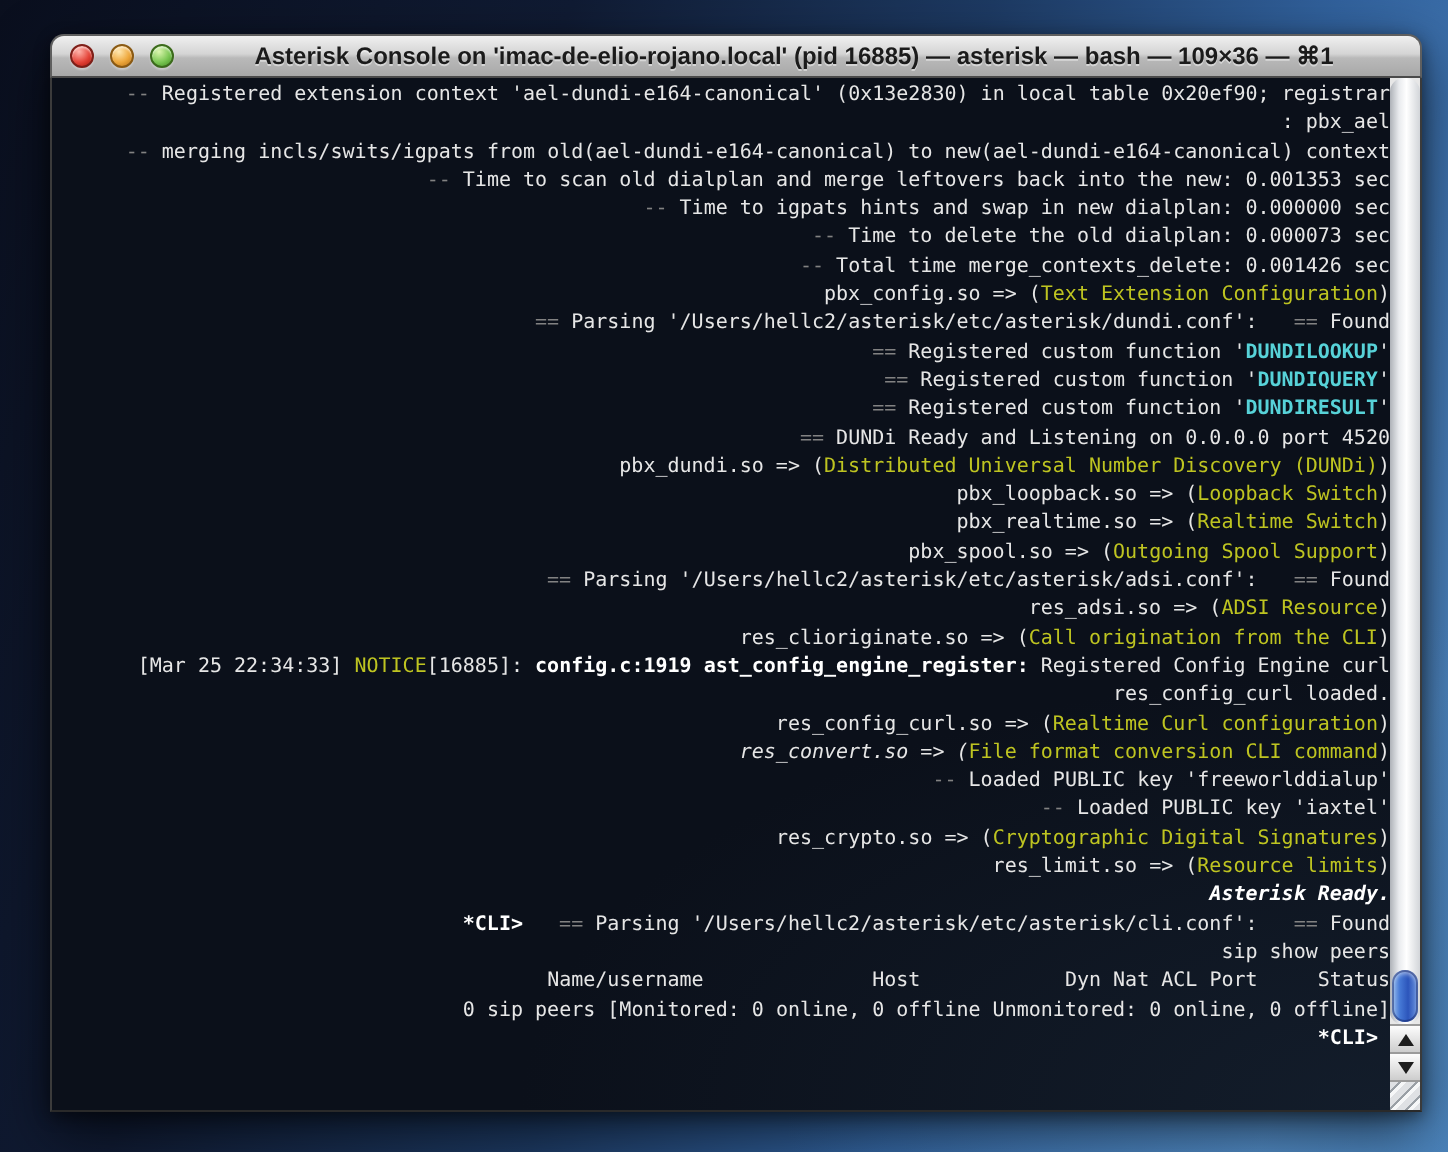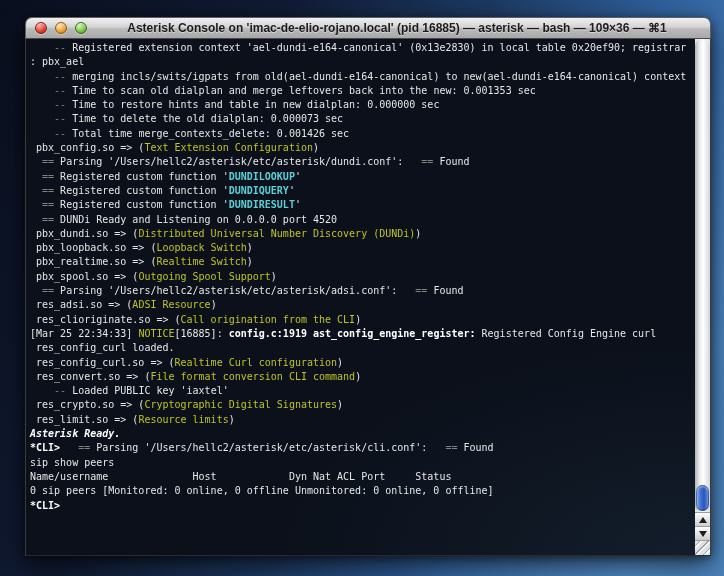--- a/index.html
+++ b/index.html
@@ -33,21 +33,21 @@
   .light.min   { background:radial-gradient(circle at 35% 28%, #ffe8b0, #eea83d 55%, #b56e12); border:1px solid #8a5a14; }
   .light.zoom  { background:radial-gradient(circle at 35% 28%, #dcf6ae, #7cc754 55%, #3c8c1d); border:1px solid #3c6b1c; }
   .content {
     display:flex; height:517px;
     border-left:1px solid #3b3b3b; border-right:1px solid #3b3b3b; border-bottom:1px solid #2a2a2a;
     background:#0b101a;
   }
   .term {
     flex:1; overflow:hidden; padding:2px 0 0 4px;
     background:radial-gradient(130% 85% at 100% 100%, #131d2b 0%, #0b101a 50%);
-    font-family:"DejaVu Sans Mono", monospace; font-size:10px;
+    font-family:"DejaVu Sans Mono", monospace; font-size:10px;text-align:right;
   }
   .tl { height:14.3px; line-height:14.3px; white-space:pre; }
   .sbcol { width:15px; display:flex; flex-direction:column; background:#e7e7e7; }
   .sb-track {
     flex:1; position:relative;
     background:linear-gradient(to right, #aeb2b8 0%, #e9ebee 30%, #ffffff 55%, #d2d5d9 100%);
     border-radius:7px 7px 6px 6px;
   }
   .sb-thumb {
     position:absolute; bottom:1px; left:1px; width:13px; height:26px; border-radius:6.5px;
@@ -80,40 +80,41 @@
         <span class="light zoom"></span>
       </div>
       <div class="title">Asterisk Console on 'imac-de-elio-rojano.local' (pid 16885) — asterisk — bash — 109×36 — ⌘1</div>
     </div>
     <div class="content">
       <div class="term" id="term">
           <div class="tl"><span style="color: rgb(130, 130, 130);">    -- </span><span style="color: rgb(230, 230, 230);">Registered extension context 'ael-dundi-e164-canonical' (0x13e2830) in local table 0x20ef90; registrar</span></div>
           <div class="tl"><span style="color: rgb(230, 230, 230);">: pbx_ael</span></div>
           <div class="tl"><span style="color: rgb(130, 130, 130);">    -- </span><span style="color: rgb(230, 230, 230);">merging incls/swits/igpats from old(ael-dundi-e164-canonical) to new(ael-dundi-e164-canonical) context</span></div>
           <div class="tl"><span style="color: rgb(130, 130, 130);">    -- </span><span style="color: rgb(230, 230, 230);">Time to scan old dialplan and merge leftovers back into the new: 0.001353 sec</span></div>
-          <div class="tl"><span style="color: rgb(130, 130, 130);">    -- </span><span style="color: rgb(230, 230, 230);">Time to restore hints and table in new dialplan: 0.000000 sec</span></div>
+          <div class="tl"><span style="color: rgb(130, 130, 130);">    -- </span><span style="color: rgb(230, 230, 230);">Time to igpats hints and swap in new dialplan: 0.000000 sec</span></div>
           <div class="tl"><span style="color: rgb(130, 130, 130);">    -- </span><span style="color: rgb(230, 230, 230);">Time to delete the old dialplan: 0.000073 sec</span></div>
           <div class="tl"><span style="color: rgb(130, 130, 130);">    -- </span><span style="color: rgb(230, 230, 230);">Total time merge_contexts_delete: 0.001426 sec</span></div>
           <div class="tl"><span style="color: rgb(230, 230, 230);"> pbx_config.so =&gt; (</span><span style="color: rgb(190, 196, 33);">Text Extension Configuration</span><span style="color: rgb(230, 230, 230);">)</span></div>
           <div class="tl"><span style="color: rgb(130, 130, 130);">  == </span><span style="color: rgb(230, 230, 230);">Parsing '/Users/hellc2/asterisk/etc/asterisk/dundi.conf':   </span><span style="color: rgb(130, 130, 130);">== </span><span style="color: rgb(230, 230, 230);">Found</span></div>
           <div class="tl"><span style="color: rgb(130, 130, 130);">  == </span><span style="color: rgb(230, 230, 230);">Registered custom function '</span><span style="color: rgb(87, 210, 216); font-weight: bold;">DUNDILOOKUP</span><span style="color: rgb(230, 230, 230);">'</span></div>
           <div class="tl"><span style="color: rgb(130, 130, 130);">  == </span><span style="color: rgb(230, 230, 230);">Registered custom function '</span><span style="color: rgb(87, 210, 216); font-weight: bold;">DUNDIQUERY</span><span style="color: rgb(230, 230, 230);">'</span></div>
           <div class="tl"><span style="color: rgb(130, 130, 130);">  == </span><span style="color: rgb(230, 230, 230);">Registered custom function '</span><span style="color: rgb(87, 210, 216); font-weight: bold;">DUNDIRESULT</span><span style="color: rgb(230, 230, 230);">'</span></div>
           <div class="tl"><span style="color: rgb(130, 130, 130);">  == </span><span style="color: rgb(230, 230, 230);">DUNDi Ready and Listening on 0.0.0.0 port 4520</span></div>
           <div class="tl"><span style="color: rgb(230, 230, 230);"> pbx_dundi.so =&gt; (</span><span style="color: rgb(190, 196, 33);">Distributed Universal Number Discovery (DUNDi)</span><span style="color: rgb(230, 230, 230);">)</span></div>
           <div class="tl"><span style="color: rgb(230, 230, 230);"> pbx_loopback.so =&gt; (</span><span style="color: rgb(190, 196, 33);">Loopback Switch</span><span style="color: rgb(230, 230, 230);">)</span></div>
           <div class="tl"><span style="color: rgb(230, 230, 230);"> pbx_realtime.so =&gt; (</span><span style="color: rgb(190, 196, 33);">Realtime Switch</span><span style="color: rgb(230, 230, 230);">)</span></div>
           <div class="tl"><span style="color: rgb(230, 230, 230);"> pbx_spool.so =&gt; (</span><span style="color: rgb(190, 196, 33);">Outgoing Spool Support</span><span style="color: rgb(230, 230, 230);">)</span></div>
           <div class="tl"><span style="color: rgb(130, 130, 130);">  == </span><span style="color: rgb(230, 230, 230);">Parsing '/Users/hellc2/asterisk/etc/asterisk/adsi.conf':   </span><span style="color: rgb(130, 130, 130);">== </span><span style="color: rgb(230, 230, 230);">Found</span></div>
           <div class="tl"><span style="color: rgb(230, 230, 230);"> res_adsi.so =&gt; (</span><span style="color: rgb(190, 196, 33);">ADSI Resource</span><span style="color: rgb(230, 230, 230);">)</span></div>
           <div class="tl"><span style="color: rgb(230, 230, 230);"> res_clioriginate.so =&gt; (</span><span style="color: rgb(190, 196, 33);">Call origination from the CLI</span><span style="color: rgb(230, 230, 230);">)</span></div>
           <div class="tl"><span style="color: rgb(230, 230, 230);">[Mar 25 22:34:33] </span><span style="color: rgb(190, 196, 33);">NOTICE</span><span style="color: rgb(230, 230, 230);">[16885]: </span><span style="color: rgb(255, 255, 255); font-weight: bold;">config.c:1919 ast_config_engine_register:</span><span style="color: rgb(230, 230, 230);"> Registered Config Engine curl</span></div>
           <div class="tl"><span style="color: rgb(230, 230, 230);"> res_config_curl loaded.</span></div>
           <div class="tl"><span style="color: rgb(230, 230, 230);"> res_config_curl.so =&gt; (</span><span style="color: rgb(190, 196, 33);">Realtime Curl configuration</span><span style="color: rgb(230, 230, 230);">)</span></div>
-          <div class="tl"><span style="color: rgb(230, 230, 230);"> res_convert.so =&gt; (</span><span style="color: rgb(190, 196, 33);">File format conversion CLI command</span><span style="color: rgb(230, 230, 230);">)</span></div>
+          <div class="tl"><span style="color: rgb(230, 230, 230); font-style: italic;"> res_convert.so =&gt; (</span><span style="color: rgb(190, 196, 33);">File format conversion CLI command</span><span style="color: rgb(230, 230, 230);">)</span></div>
+          <div class="tl"><span style="color: rgb(130, 130, 130);">    -- </span><span style="color: rgb(230, 230, 230);">Loaded PUBLIC key 'freeworlddialup'</span></div>
           <div class="tl"><span style="color: rgb(130, 130, 130);">    -- </span><span style="color: rgb(230, 230, 230);">Loaded PUBLIC key 'iaxtel'</span></div>
           <div class="tl"><span style="color: rgb(230, 230, 230); margin-top: 19px;"> res_crypto.so =&gt; (</span><span style="color: rgb(190, 196, 33);">Cryptographic Digital Signatures</span><span style="color: rgb(230, 230, 230);">)</span></div>
           <div class="tl"><span style="color: rgb(230, 230, 230);"> res_limit.so =&gt; (</span><span style="color: rgb(190, 196, 33);">Resource limits</span><span style="color: rgb(230, 230, 230);">)</span></div>
           <div class="tl"><span style="color: rgb(255, 255, 255); font-weight: bold; font-style: italic;">Asterisk Ready.</span></div>
           <div class="tl"><span style="color: rgb(255, 255, 255); font-weight: bold;">*CLI&gt; </span><span style="color: rgb(130, 130, 130);">  == </span><span style="color: rgb(230, 230, 230);">Parsing '/Users/hellc2/asterisk/etc/asterisk/cli.conf':   </span><span style="color: rgb(130, 130, 130);">== </span><span style="color: rgb(230, 230, 230);">Found</span></div>
           <div class="tl"><span style="color: rgb(230, 230, 230);">sip show peers</span></div>
           <div class="tl"><span style="color: rgb(230, 230, 230);">Name/username              Host            Dyn Nat ACL Port     Status</span></div>
           <div class="tl"><span style="color: rgb(230, 230, 230);">0 sip peers [Monitored: 0 online, 0 offline Unmonitored: 0 online, 0 offline]</span></div>
           <div class="tl"><span style="color: rgb(255, 255, 255); font-weight: bold;">*CLI&gt; </span></div>
         </div>

